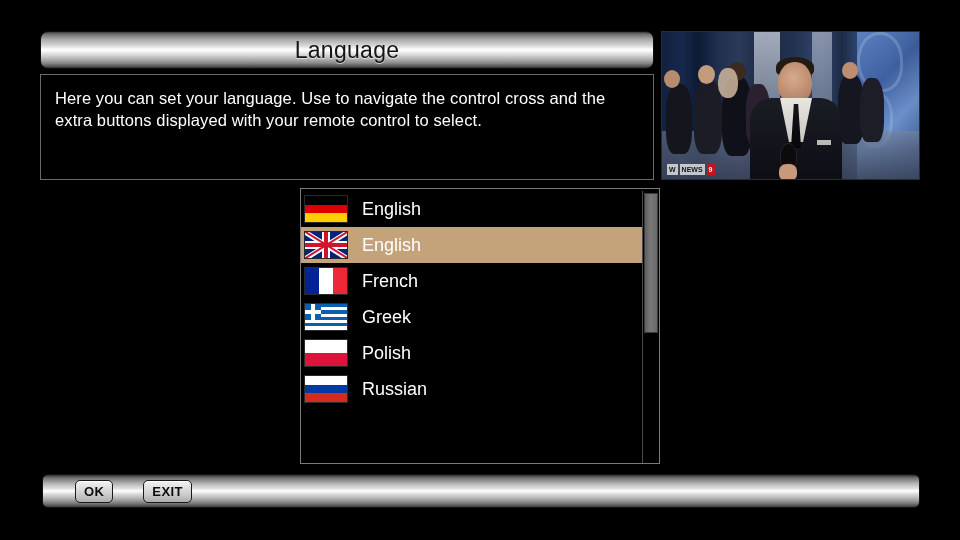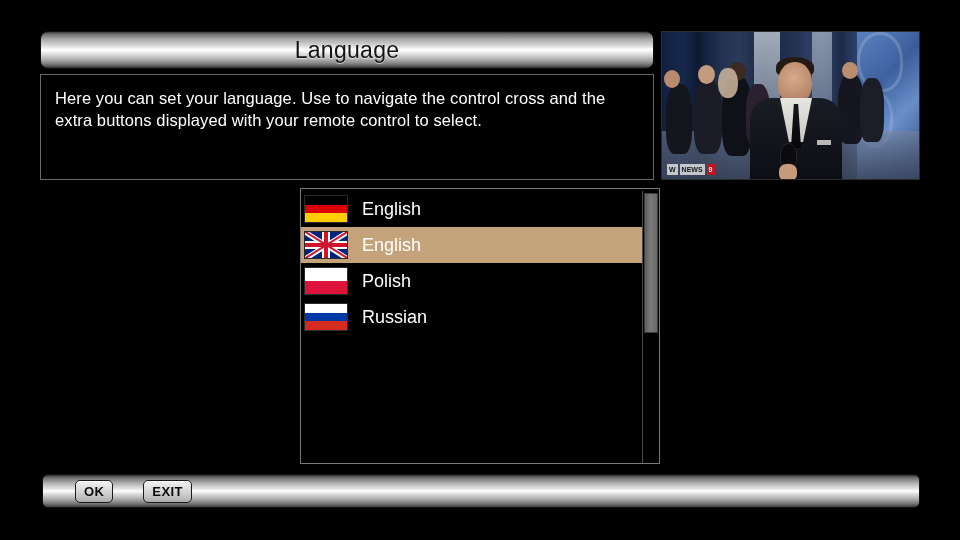--- a/index.html
+++ b/index.html
@@ -406,21 +406,33 @@
       <div class="lang-row selected">
         <span class="flag f-gb">
           <i class="dg1"></i>
             <i class="dg2"></i>
             <i class="dr1"></i>
             <i class="dr2"></i>
         </span>
         <span class="lang-name">English</span>
       </div>
 
-
+      <div class="lang-row">
+        <span class="flag f-fr"></span>
+        <span class="lang-name">French</span>
+      </div>
+
+      <div class="lang-row">
+        <span class="flag f-gr">
+          <i class="canton"></i>
+            <i class="cross-v"></i>
+            <i class="cross-h"></i>
+        </span>
+        <span class="lang-name">Greek</span>
+      </div>
 
 
       <div class="lang-row">
         <span class="flag f-pl"></span>
         <span class="lang-name">Polish</span>
       </div>
 
       <div class="lang-row">
         <span class="flag f-ru"></span>
         <span class="lang-name">Russian</span>

